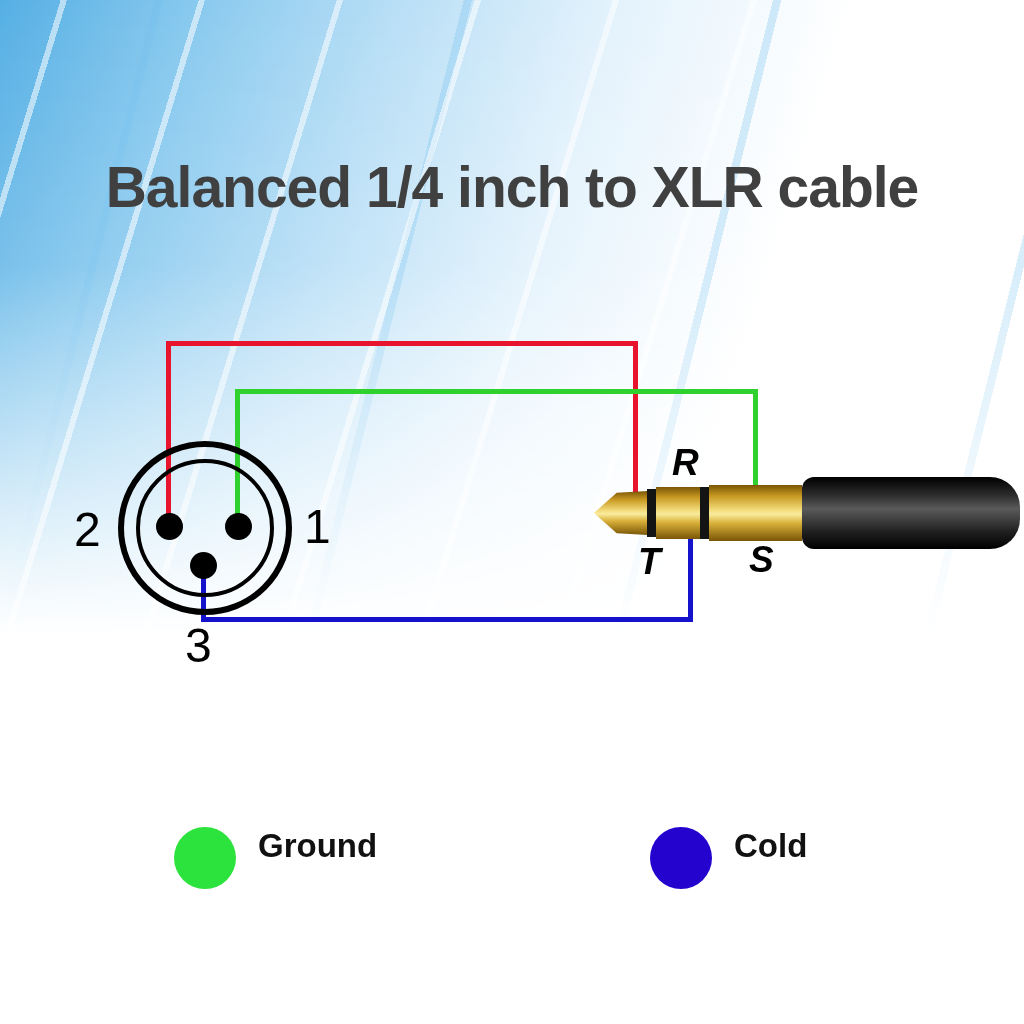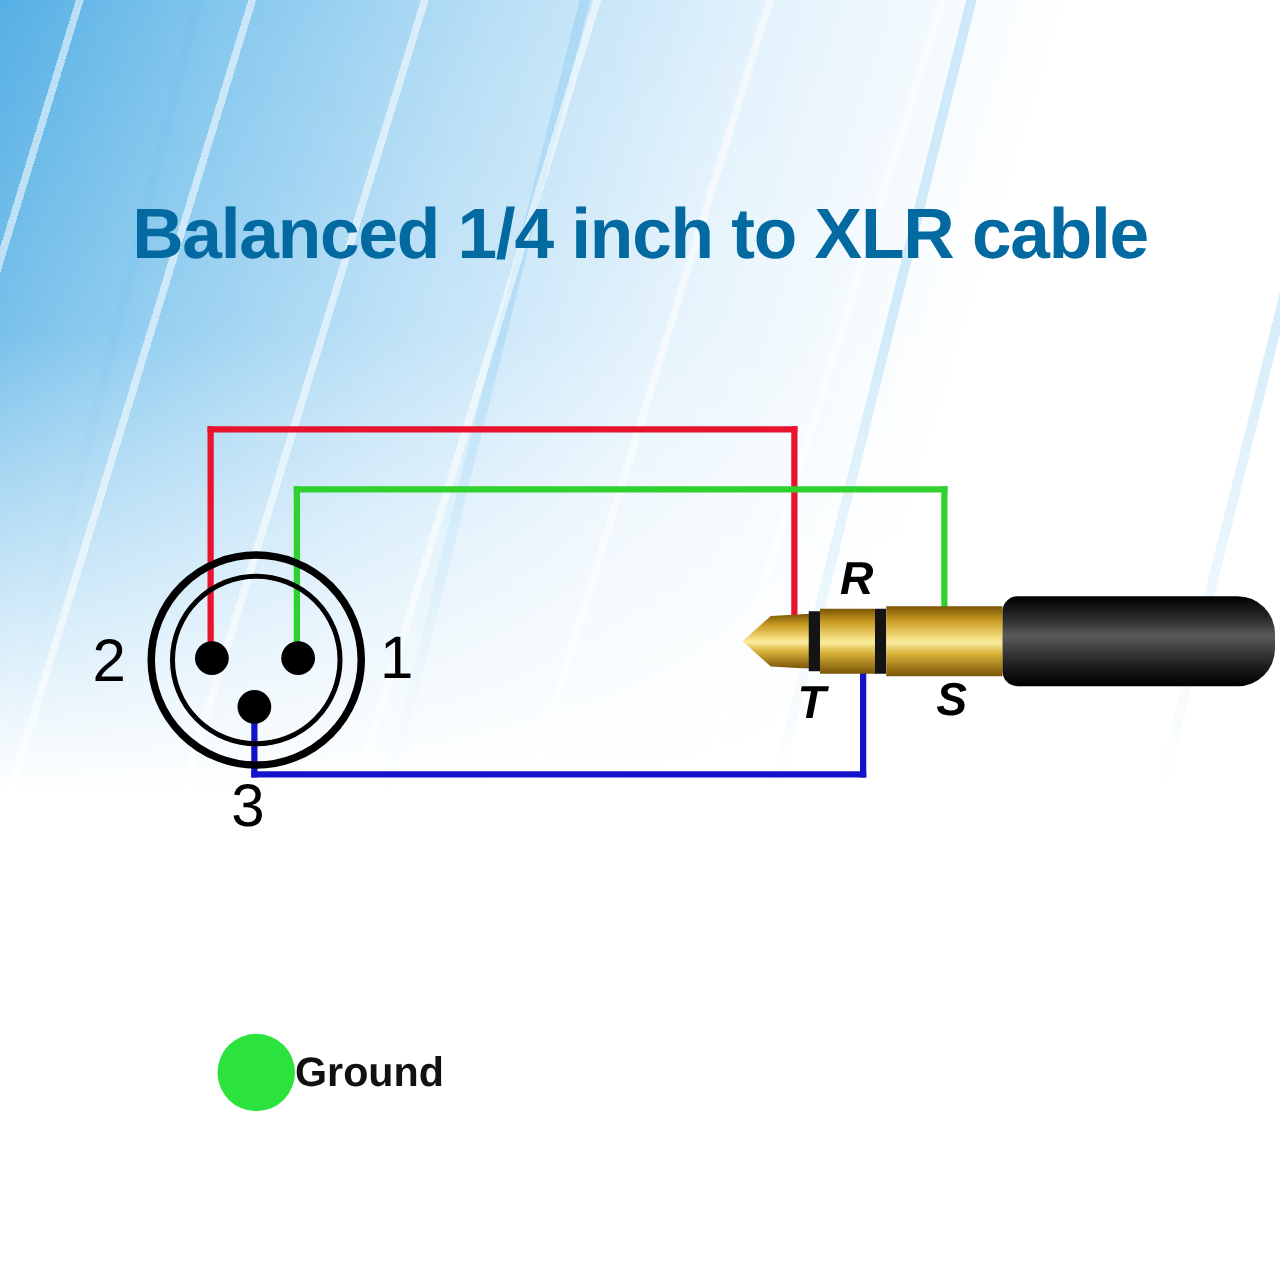--- a/index.html
+++ b/index.html
@@ -72,35 +72,35 @@
   .trs-sleeve{ position:absolute; left:709px; top:485px; width:93px; height:56px; }
   .trs-barrel{ position:absolute; left:802px; top:477px; width:218px; height:72px;
                background:linear-gradient(180deg,#000 0%, #2e2e2e 26%, #5a5a5a 44%, #1d1d1d 78%, #000 100%);
                border-radius:12px 30px 30px 12px; }
   .trs-label { position:absolute; font-style:italic; font-weight:700; font-size:37px; color:#000; line-height:1; }
   .label-r { left:672px; top:444px; }
   .label-t { left:638px; top:543px; }
   .label-s { left:749px; top:541px; }
 
   
-  .legend-item { position:absolute; display:flex; align-items:center; }
+  .legend-item { position:absolute; display:flex; gap:22px; }
   .legend-ground { left:174px; top:827px; }
   .legend-hot    { left:445px; top:827px; }
   .legend-cold   { left:650px; top:827px; }
   .legend-swatch { width:62px; height:62px; border-radius:50%; flex:0 0 auto; }
   .legend-label  { font-size:33px; font-weight:700; color:#111; }
 </style>
 </head>
 <body>
 
 <div class="page">
 
   <div class="bg"></div>
 
-  <h1 class="title" style="color: #0369a1;">Balanced 1/4 inch to XLR cable</h1>
+  <h1 class="title" style="color: #404040;">Balanced 1/4 inch to XLR cable</h1>
 
   <div class="wire hot-v-left" style="background: rgb(232, 19, 44);"></div>
   <div class="wire hot-h" style="background: rgb(232, 19, 44);"></div>
   <div class="wire hot-v-right" style="background: rgb(232, 19, 44);"></div>
 
   <div class="wire gnd-v-left" style="background: rgb(46, 209, 46);"></div>
   <div class="wire gnd-h" style="background: rgb(46, 209, 46);"></div>
   <div class="wire gnd-v-right" style="background: rgb(46, 209, 46);"></div>
 
   <div class="wire cold-v-left" style="background: rgb(21, 18, 203);"></div>
@@ -123,14 +123,18 @@
   <div class="trs-sleeve gold"></div>
   <div class="trs-barrel"></div>
   <div class="trs-label label-r">R</div>
   <div class="trs-label label-t">T</div>
   <div class="trs-label label-s">S</div>
 
   <div class="legend-item legend-ground">
     <div class="legend-swatch" style="background: rgb(44, 226, 60);"></div>
     <div class="legend-label">Ground</div>
   </div>
+  <div class="legend-item legend-cold">
+    <div class="legend-swatch" style="background: rgb(36, 3, 207);"></div>
+    <div class="legend-label">Cold</div>
+  </div>
 
 </div>
 
 </body></html>

